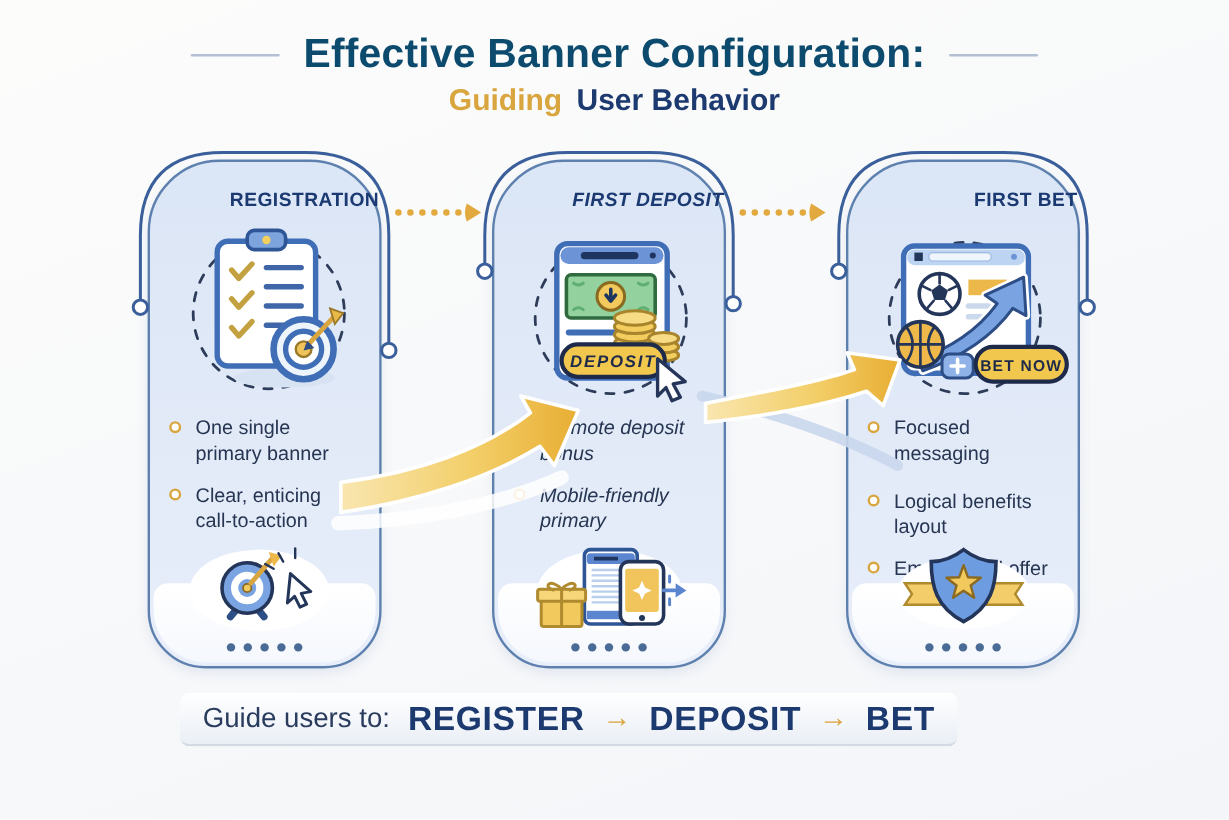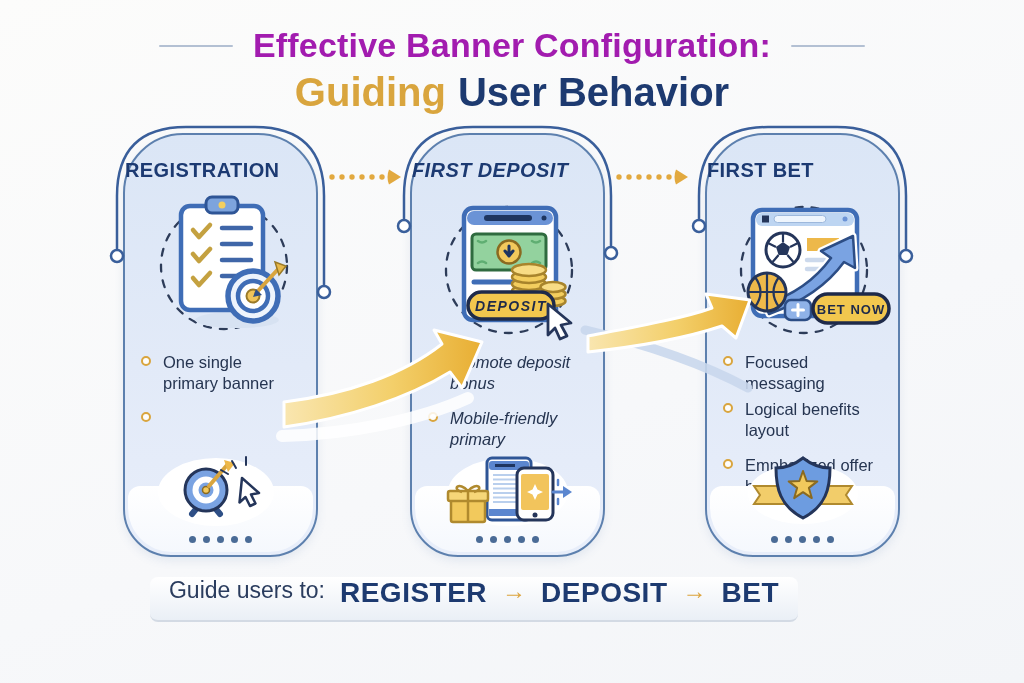--- a/index.html
+++ b/index.html
@@ -8,62 +8,62 @@
     font-family:"Liberation Sans", sans-serif;
     background:linear-gradient(160deg,#fcfcfb 0%,#f7f8fa 60%,#f3f5f8 100%);
     position:relative;
   }
   .canvas { position:absolute; inset:0; }
 
   
   .header { position:absolute; top:26px; left:0; width:100%; text-align:center; z-index:1; }
   .title-row { display:flex; align-items:center; justify-content:center; gap:20px; }
   .title-dash { width:74px; height:2px; background:#b3c0d3; border-radius:2px; }
-  .title-line1 { font-size:34px; font-weight:bold; color:#a21caf; letter-spacing:.2px; }
-  .title-line2 { margin-top:5px; font-size:40px; font-weight:bold; color:#1d3a70; }
+  .title-line1 { font-size:34px; font-weight:bold; color:#0c4a6e; letter-spacing:.2px; }
+  .title-line2 { margin-top:5px; font-size:25px; font-weight:bold; color:#1d3a70; }
   .title-line2 .accent { color:#d9a53e; margin-right:12px; }
 
   
   .card {
     position:absolute; top:133px; width:195px; height:424px; z-index:2;
     border:2px solid #5d80ae;
     border-radius:60px 60px 48px 48px;
     background:linear-gradient(180deg,#dbe6f6 0%,#e2eaf8 55%,#e8eefa 100%);
     box-shadow:0 4px 10px rgba(90,120,170,.12);
   }
   .card-1 { left:123px; } .card-2 { left:410px;font-style:italic; } .card-3 { left:705px; }
-  .card-title { margin-top:24px; text-align:left; font-size:20px; font-weight:bold; color:#1c3a72; letter-spacing:.4px; }
+  .card-title { margin-top:24px; text-align:right; font-size:16px; font-weight:bold; color:#1c3a72; letter-spacing:.4px; }
   .icon-area { margin-top:2px; height:162px; position:relative; text-align:center; }
   .icon-area svg { display:block; margin:0 auto; }
 
   ul.bullets { list-style:none; margin:4px 0 0 0; padding:2px 0 0 16px; }
   ul.bullets li { position:relative; padding-left:22px; margin-bottom:14px; font-size:16.5px; line-height:1.27; color:#263551; }
   .bullet-dot { position:absolute; left:0; top:4px; width:10px; height:10px; border:2.6px solid #d9a53e; border-radius:50%; background:#fefdfb; }
   .bullet-text { display:inline-block; max-width:122px; }
   .card-3 .bullet-text { max-width:141px; }
-  .card-3 ul.bullets li:first-child { margin-bottom:5px; }
+  .card-3 ul.bullets li:first-child { margin-bottom:19px; }
 
   .card-bottom {
     position:absolute; left:3px; right:3px; bottom:3px; height:66px;
     background:linear-gradient(#ffffff,#f5f8fd);
     border-radius:12px 12px 44px 44px;
   }
   .mini-icon { position:absolute; bottom:24px; left:50%; transform:translateX(-50%); }
   .dots { position:absolute; bottom:9px; left:0; width:100%; display:flex; justify-content:center; gap:7px; }
   .dots i { width:7px; height:7px; border-radius:50%; background:#4a6b96; display:block; }
 
   
   .overlay { position:absolute; inset:0; z-index:5; pointer-events:none; }
 
   
   .footer-band {
     position:absolute; left:150px; top:577px; width:648px; height:45px; z-index:1;
     background:linear-gradient(180deg,#ffffff,#eaeff6);
     border-bottom:2px solid #d3dae4; border-radius:8px;
-    display:flex; justify-content:center; gap:15px;
+    display:flex; align-items:center; justify-content:center; gap:15px;
   }
   .footer-prefix { font-size:23px; color:#2a3c5e; }
   .footer-step { font-size:28px; font-weight:bold; color:#1d3a70; letter-spacing:.5px; }
   .footer-arrow { font-size:24px; font-weight:bold; color:#dca43e; }
 </style>
 </head>
 <body>
 
 <div class="canvas">
 
@@ -101,21 +101,21 @@
           <circle cx="128" cy="112" r="15" fill="#ffffff" stroke="#3f6db6" stroke-width="4.5"></circle>
           <circle cx="128" cy="112" r="6.5" fill="#f0c45a" stroke="#9a7a28" stroke-width="2"></circle>
           <line x1="156" y1="82" x2="131" y2="109" stroke="#d9a53e" stroke-width="4" stroke-linecap="round"></line>
           <path d="M150,78 l11,4 l-7,9 z" fill="#e8b848" stroke="#9a7a28" stroke-width="1.5"></path>
           <path d="M131,105 l6,6 l-9,2 z" fill="#2e4f86"></path>
         </g>
       </svg>
     </div>
     <ul class="bullets">
       <li><span class="bullet-dot"></span><span class="bullet-text">One single primary banner</span></li>
-      <li><span class="bullet-dot"></span></li>
+      <li><span class="bullet-dot"></span><span class="bullet-text">Clear, enticing call-to-action</span></li>
     </ul>
     <div class="card-bottom">
       <svg class="mini-icon" width="130" height="76" viewBox="0 0 130 76">
         <ellipse cx="60" cy="40" rx="58" ry="34" fill="#ffffff"></ellipse>
         <path d="M36,62 l9,-11 M64,62 l-9,-11" stroke="#2e4f86" stroke-width="6" stroke-linecap="round"></path>
         <circle cx="50" cy="38" r="21" fill="#7aa3e2" stroke="#24355a" stroke-width="3"></circle>
         <circle cx="50" cy="38" r="13.5" fill="#ffffff"></circle>
         <circle cx="50" cy="38" r="7.5" fill="#7aa3e2"></circle>
         <circle cx="50" cy="38" r="3.5" fill="#f2c95c" stroke="#8a6a20" stroke-width="1.5"></circle>
         <line x1="72" y1="12" x2="53" y2="34" stroke="#d9a53e" stroke-width="4" stroke-linecap="round"></line>

